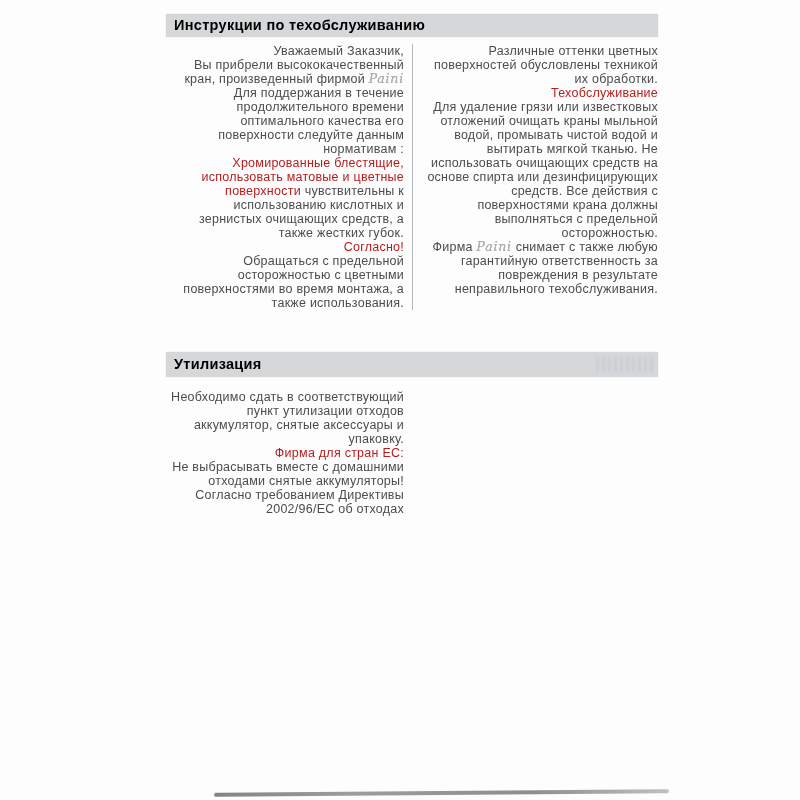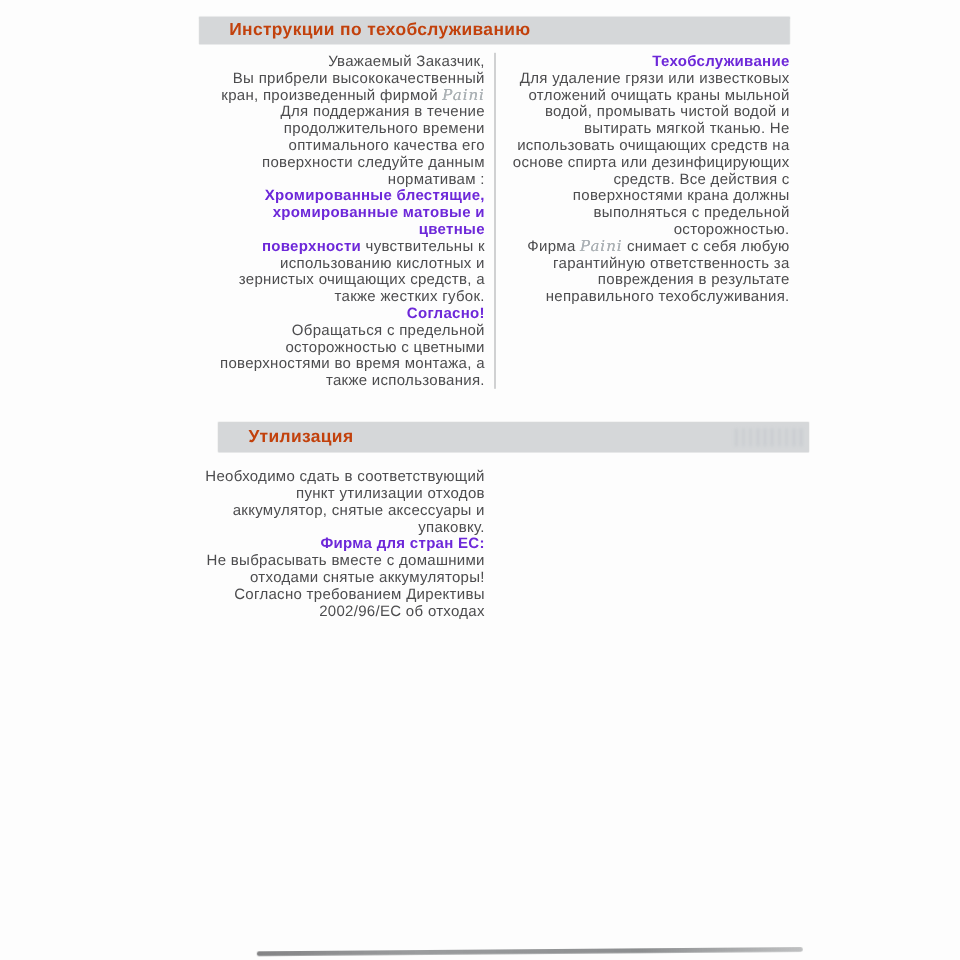--- a/index.html
+++ b/index.html
@@ -22,27 +22,27 @@
     left: 166px;
     width: 492px;
   }
   .section-bar {
     position: relative;
     width: 100%;
     background: #d5d7d9;
     box-shadow: 0 0 1px rgba(120,125,130,.35);
   }
   .bar-1 { height: 23px; }
-  .bar-2 { height: 25px; margin-left: 16px; }
+  .bar-2 { height: 25px; }
   .section-title {
     display: block;
-    padding-left: 25px;
+    padding-left: 8px;
     font-size: 14.5px;
     font-weight: bold;
-    color: #c2410c;
+    color: #000000;
     letter-spacing: 0.3px;
     line-height: 23px;
     white-space: nowrap;
   }
   .bar-2 .section-title { line-height: 25px; }
   .ghost-smudge {
     position: absolute;
     right: 4px;
     top: 5px;
     width: 58px;
@@ -74,22 +74,22 @@
     padding-left: 4px;
     padding-right: 8px;
   }
   .col-right {
     width: 246px;
     box-sizing: border-box;
     border-left: 1px solid #b3b5b7;
     padding-left: 7px;
   }
   .col .b {
-    font-weight: bold;
-    color: #6d28d9;
+    font-weight: normal;
+    color: #b91c1c;
   }
   .col .logo {
     font-family: "DejaVu Serif", serif;
     font-style: italic;
     font-weight: normal;
     color: #acb2b6;
     letter-spacing: 0.8px;
     text-shadow: 0 0 0.4px #9aa0a4;
   }
   .section-maintenance { top: 14px; }
@@ -122,42 +122,45 @@
     <div class="cols cols-1">
       <div class="col col-left"><span>Уважаемый Заказчик,
 Вы прибрели высококачественный
 кран, произведенный фирмой </span><span class="logo">Paini</span><span>
 Для поддержания в течение
 продолжительного времени
 оптимального качества его
 поверхности следуйте данным
 нормативам :
 </span><span class="b">Хромированные блестящие,
-хромированные матовые и цветные
+использовать матовые и цветные
 поверхности</span><span> чувствительны к
 использованию кислотных и
 зернистых очищающих средств, а
 также жестких губок.
 </span><span class="b">Согласно!</span><span>
 Обращаться с предельной
 осторожностью с цветными
 поверхностями во время монтажа, а
 также использования.</span></div>
-      <div class="col col-right"><span class="b">Техобслуживание</span><span>
+      <div class="col col-right"><span>Различные оттенки цветных
+поверхностей обусловлены техникой
+их обработки.
+</span><span class="b">Техобслуживание</span><span>
 Для удаление грязи или известковых
 отложений очищать краны мыльной
 водой, промывать чистой водой и
 вытирать мягкой тканью. Не
 использовать очищающих средств на
 основе спирта или дезинфицирующих
 средств. Все действия с
 поверхностями крана должны
 выполняться с предельной
 осторожностью.
-Фирма </span><span class="logo">Paini</span><span> снимает с себя любую
+Фирма </span><span class="logo">Paini</span><span> снимает с также любую
 гарантийную ответственность за
 повреждения в результате
 неправильного техобслуживания.</span></div>
     </div>
   </section>
 
   <section class="section section-disposal">
     <div class="section-bar bar-2">
       <span class="section-title">Утилизация</span>
       <div class="ghost-smudge"></div>

